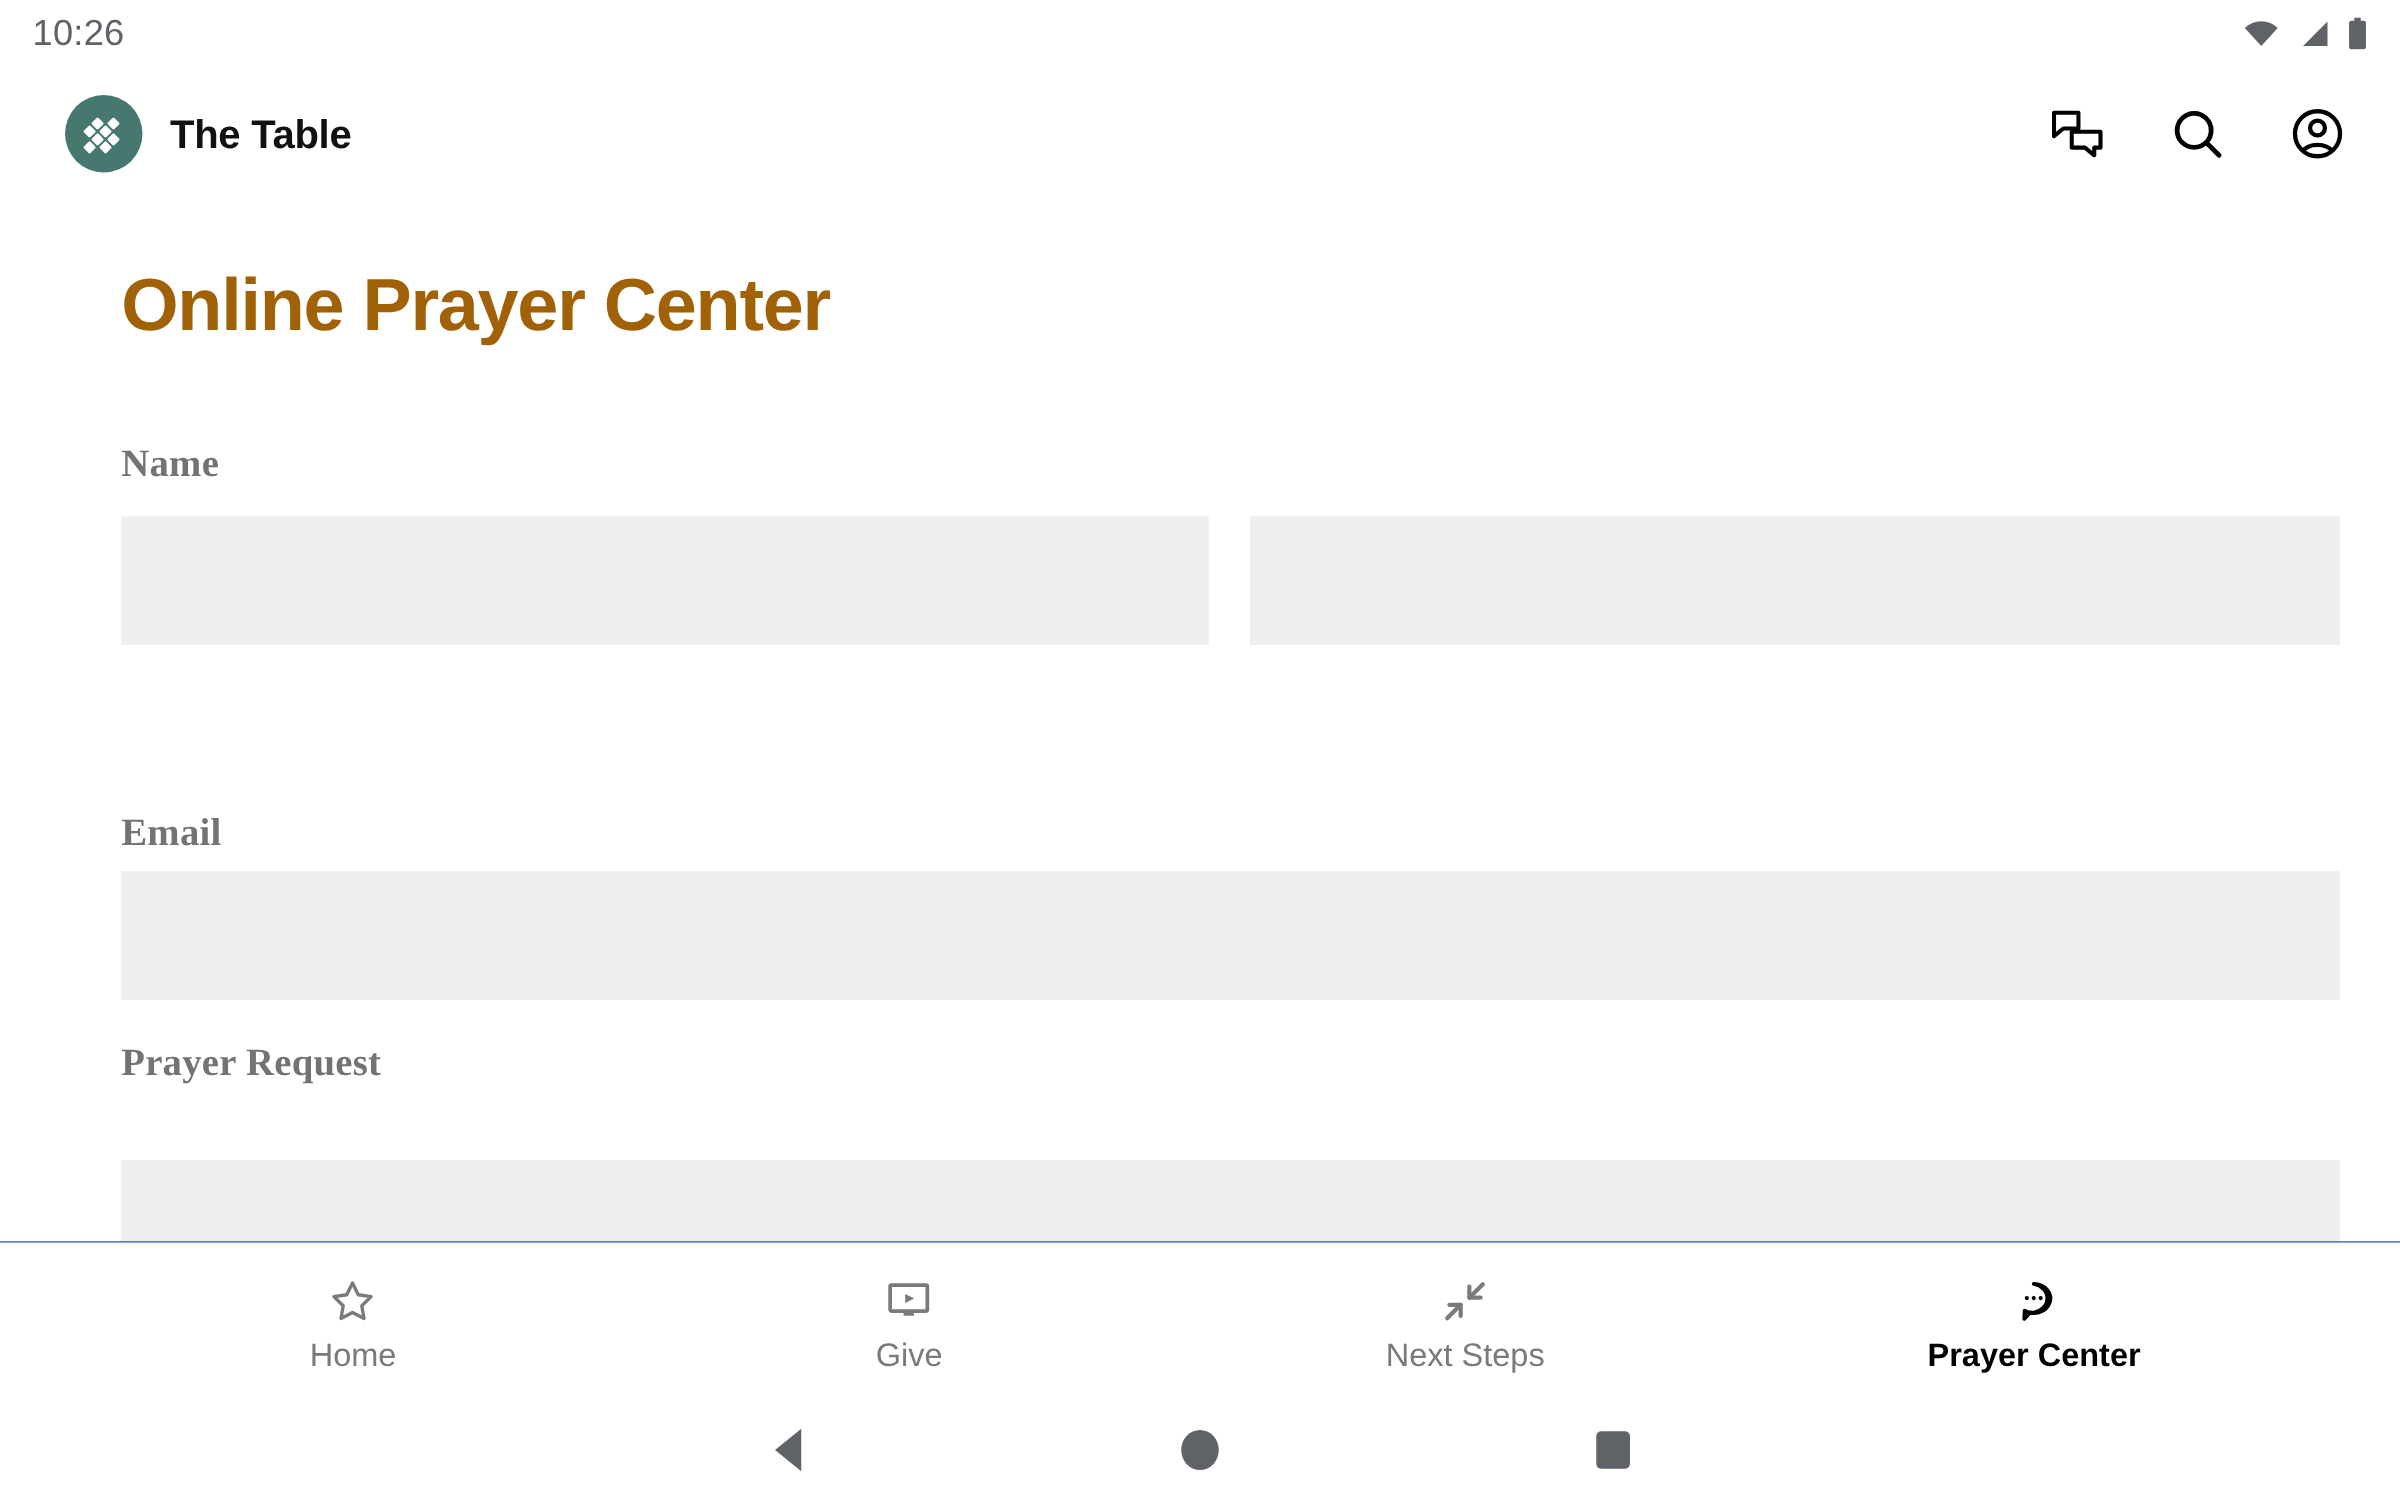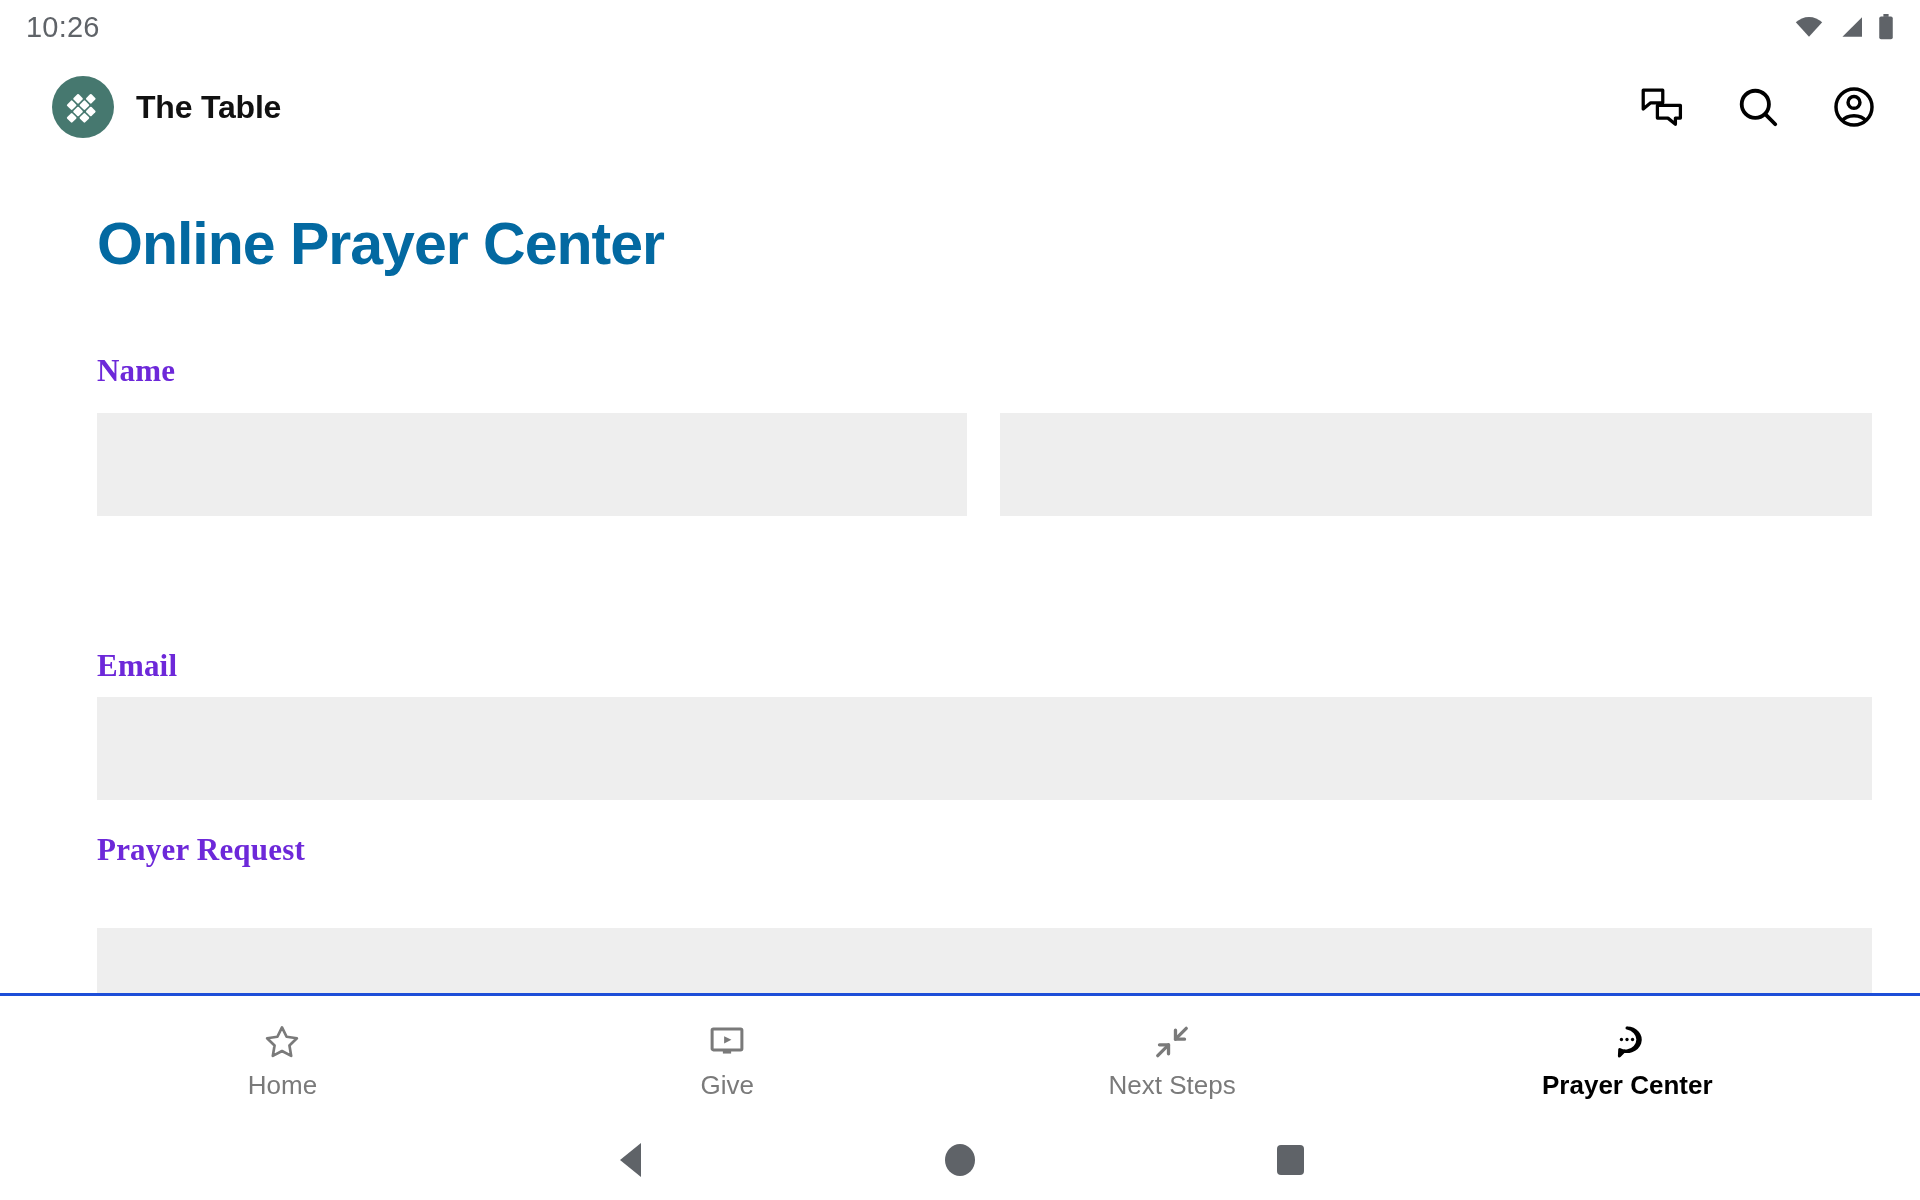--- a/index.html
+++ b/index.html
@@ -48,28 +48,28 @@
   }
   .appbar-actions svg{ display:block; }
 
   
   .content{
     position:absolute; top:160px; left:0; width:1920px; height:833px;
     background:#fff; overflow:hidden;
   }
   .page-title{
     position:absolute; left:97px; top:55px;
-    font-size:59px; font-weight:bold; color:#0369a1;
+    font-size:59px; font-weight:bold; color:#a16207;
     letter-spacing:-1px; line-height:1;
     font-family:"Liberation Sans", sans-serif;
   }
 
   .field-label{
     position:absolute; left:97px;
-    font-size:31px; color:#6d28d9; font-weight:bold;
+    font-size:31px; color:#737373; font-weight:bold;
     font-family:"Liberation Serif", serif;
     letter-spacing:.2px;
   }
   .input-box{
     position:absolute;
     background:#eeeeee; border:none; outline:none;
     font-family:"Liberation Sans", sans-serif;
     font-size:26px; color:#333; padding:0 18px;
   }
   .textarea-box{
@@ -85,21 +85,21 @@
 
   
   .in-first{ left:97px;  top:253px; width:870px;  height:103px; }
   .in-last{  left:1000px; top:253px; width:872px; height:103px; }
   .in-email{ left:97px;  top:537px; width:1775px; height:103px; }
   .in-prayer{left:97px;  top:768px; width:1775px; height:160px; }
 
   
   .tabbar{
     position:absolute; left:0; top:993px; width:1920px; height:126px;
-    background:#fff; border-top:3px solid #1d4ed8;
+    background:#fff; border-top:1px solid #1d4ed8;
     display:flex; align-items:center; justify-content:space-around;
     padding:0 60px;
   }
   .tab{
     display:flex; flex-direction:column; align-items:center; justify-content:center;
     gap:10px; min-width:150px; cursor:pointer; padding-top:4px;
   }
   .tab .tab-icon{ height:40px; display:flex; align-items:center; justify-content:center; }
   .tab .tab-icon svg{ display:block; }
   .tab .tab-label{

